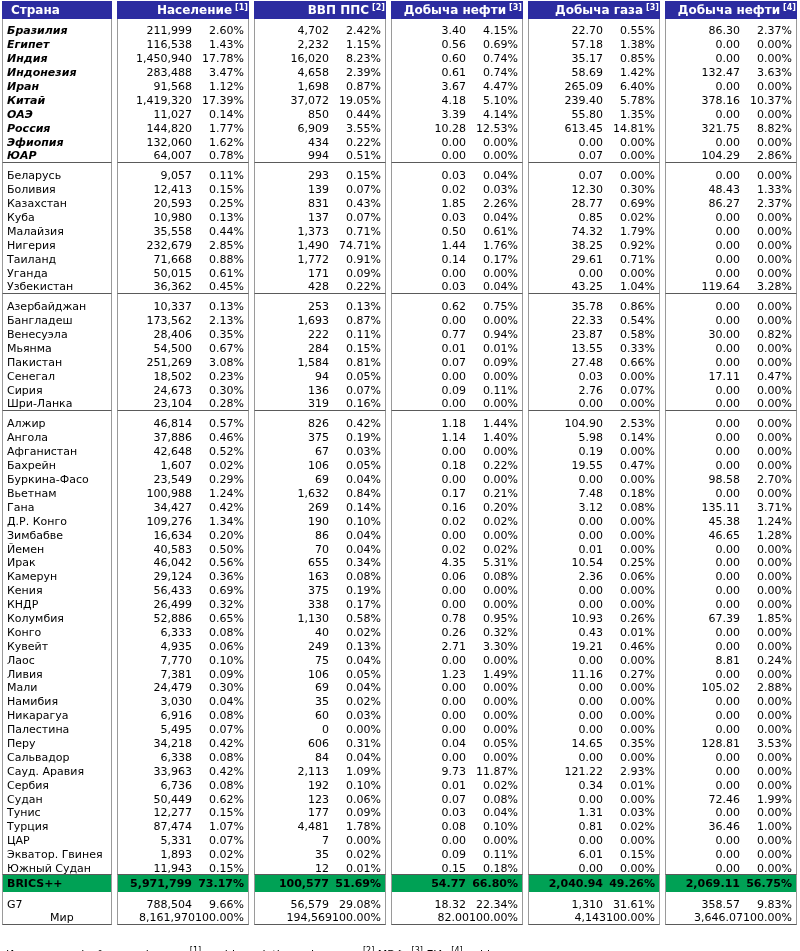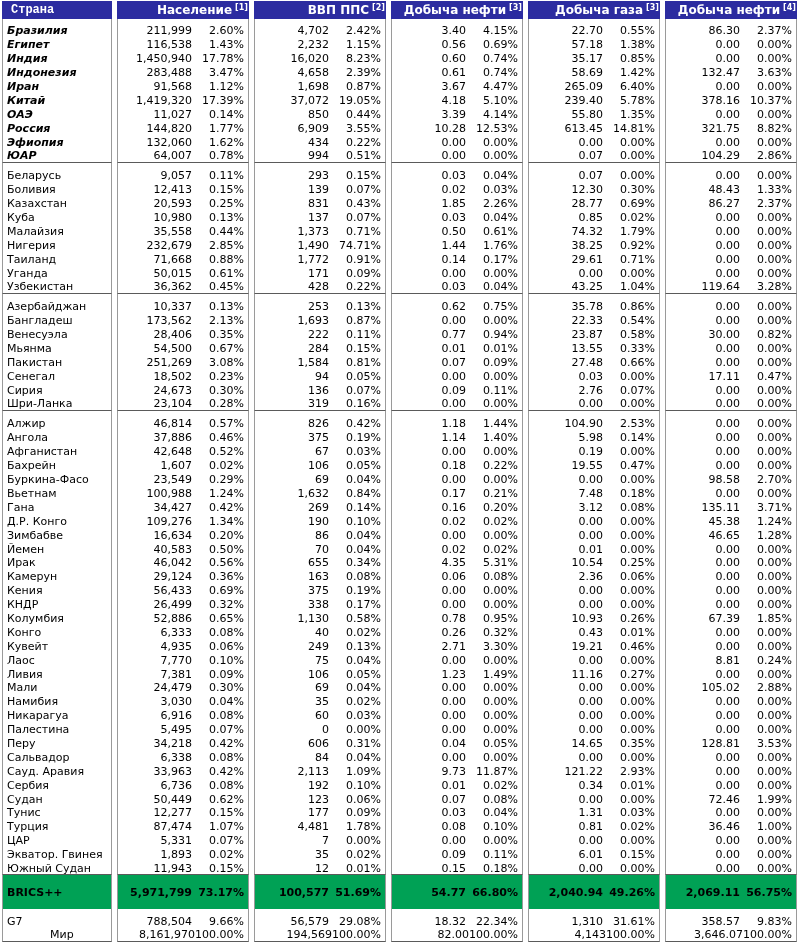--- a/index.html
+++ b/index.html
@@ -22,28 +22,28 @@
   .c-num:last-child { margin-right:0; }
   .val { display:inline-block; width:70px; text-align:right; white-space:nowrap; }
   .pct { display:inline-block; width:56px; text-align:right; padding-right:4px; white-space:nowrap; }
 
   .row.header { height:18px; font-weight:bold; font-size:12px; }
   .row.header .cell {
     background:var(--header-bg); color:#fff;
     border-color:var(--header-bg);
     justify-content:flex-end;
   }
-  .row.header .c-name { justify-content:flex-start; padding-left:8px;font-family:Liberation Mono, monospace; }
+  .row.header .c-name { justify-content:flex-start; padding-left:8px; }
   .row.header sup { font-size:8px; align-self:flex-start; padding-top:2px; margin-left:3px; }
 
   .row.bold .c-name span { font-weight:bold;font-style:italic; }
   .row.group-end .cell { border-bottom:1px solid var(--hline); }
   .row.table-end .cell { border-bottom:1px solid var(--hline);padding-left:47px; }
 
-  .row.brics { height:34px; font-weight:bold; }
+  .row.brics { height:17px; font-weight:bold; }
   .row.brics .cell { background:var(--brics-bg); }
 
   .row.spacer { height:6px; }
 
   .footer { margin-top:21px; padding-left:4px; font-size:11px; color:#000; }
   .footer sup { font-size:8px; }
 </style>
 </head>
 <body>
 

